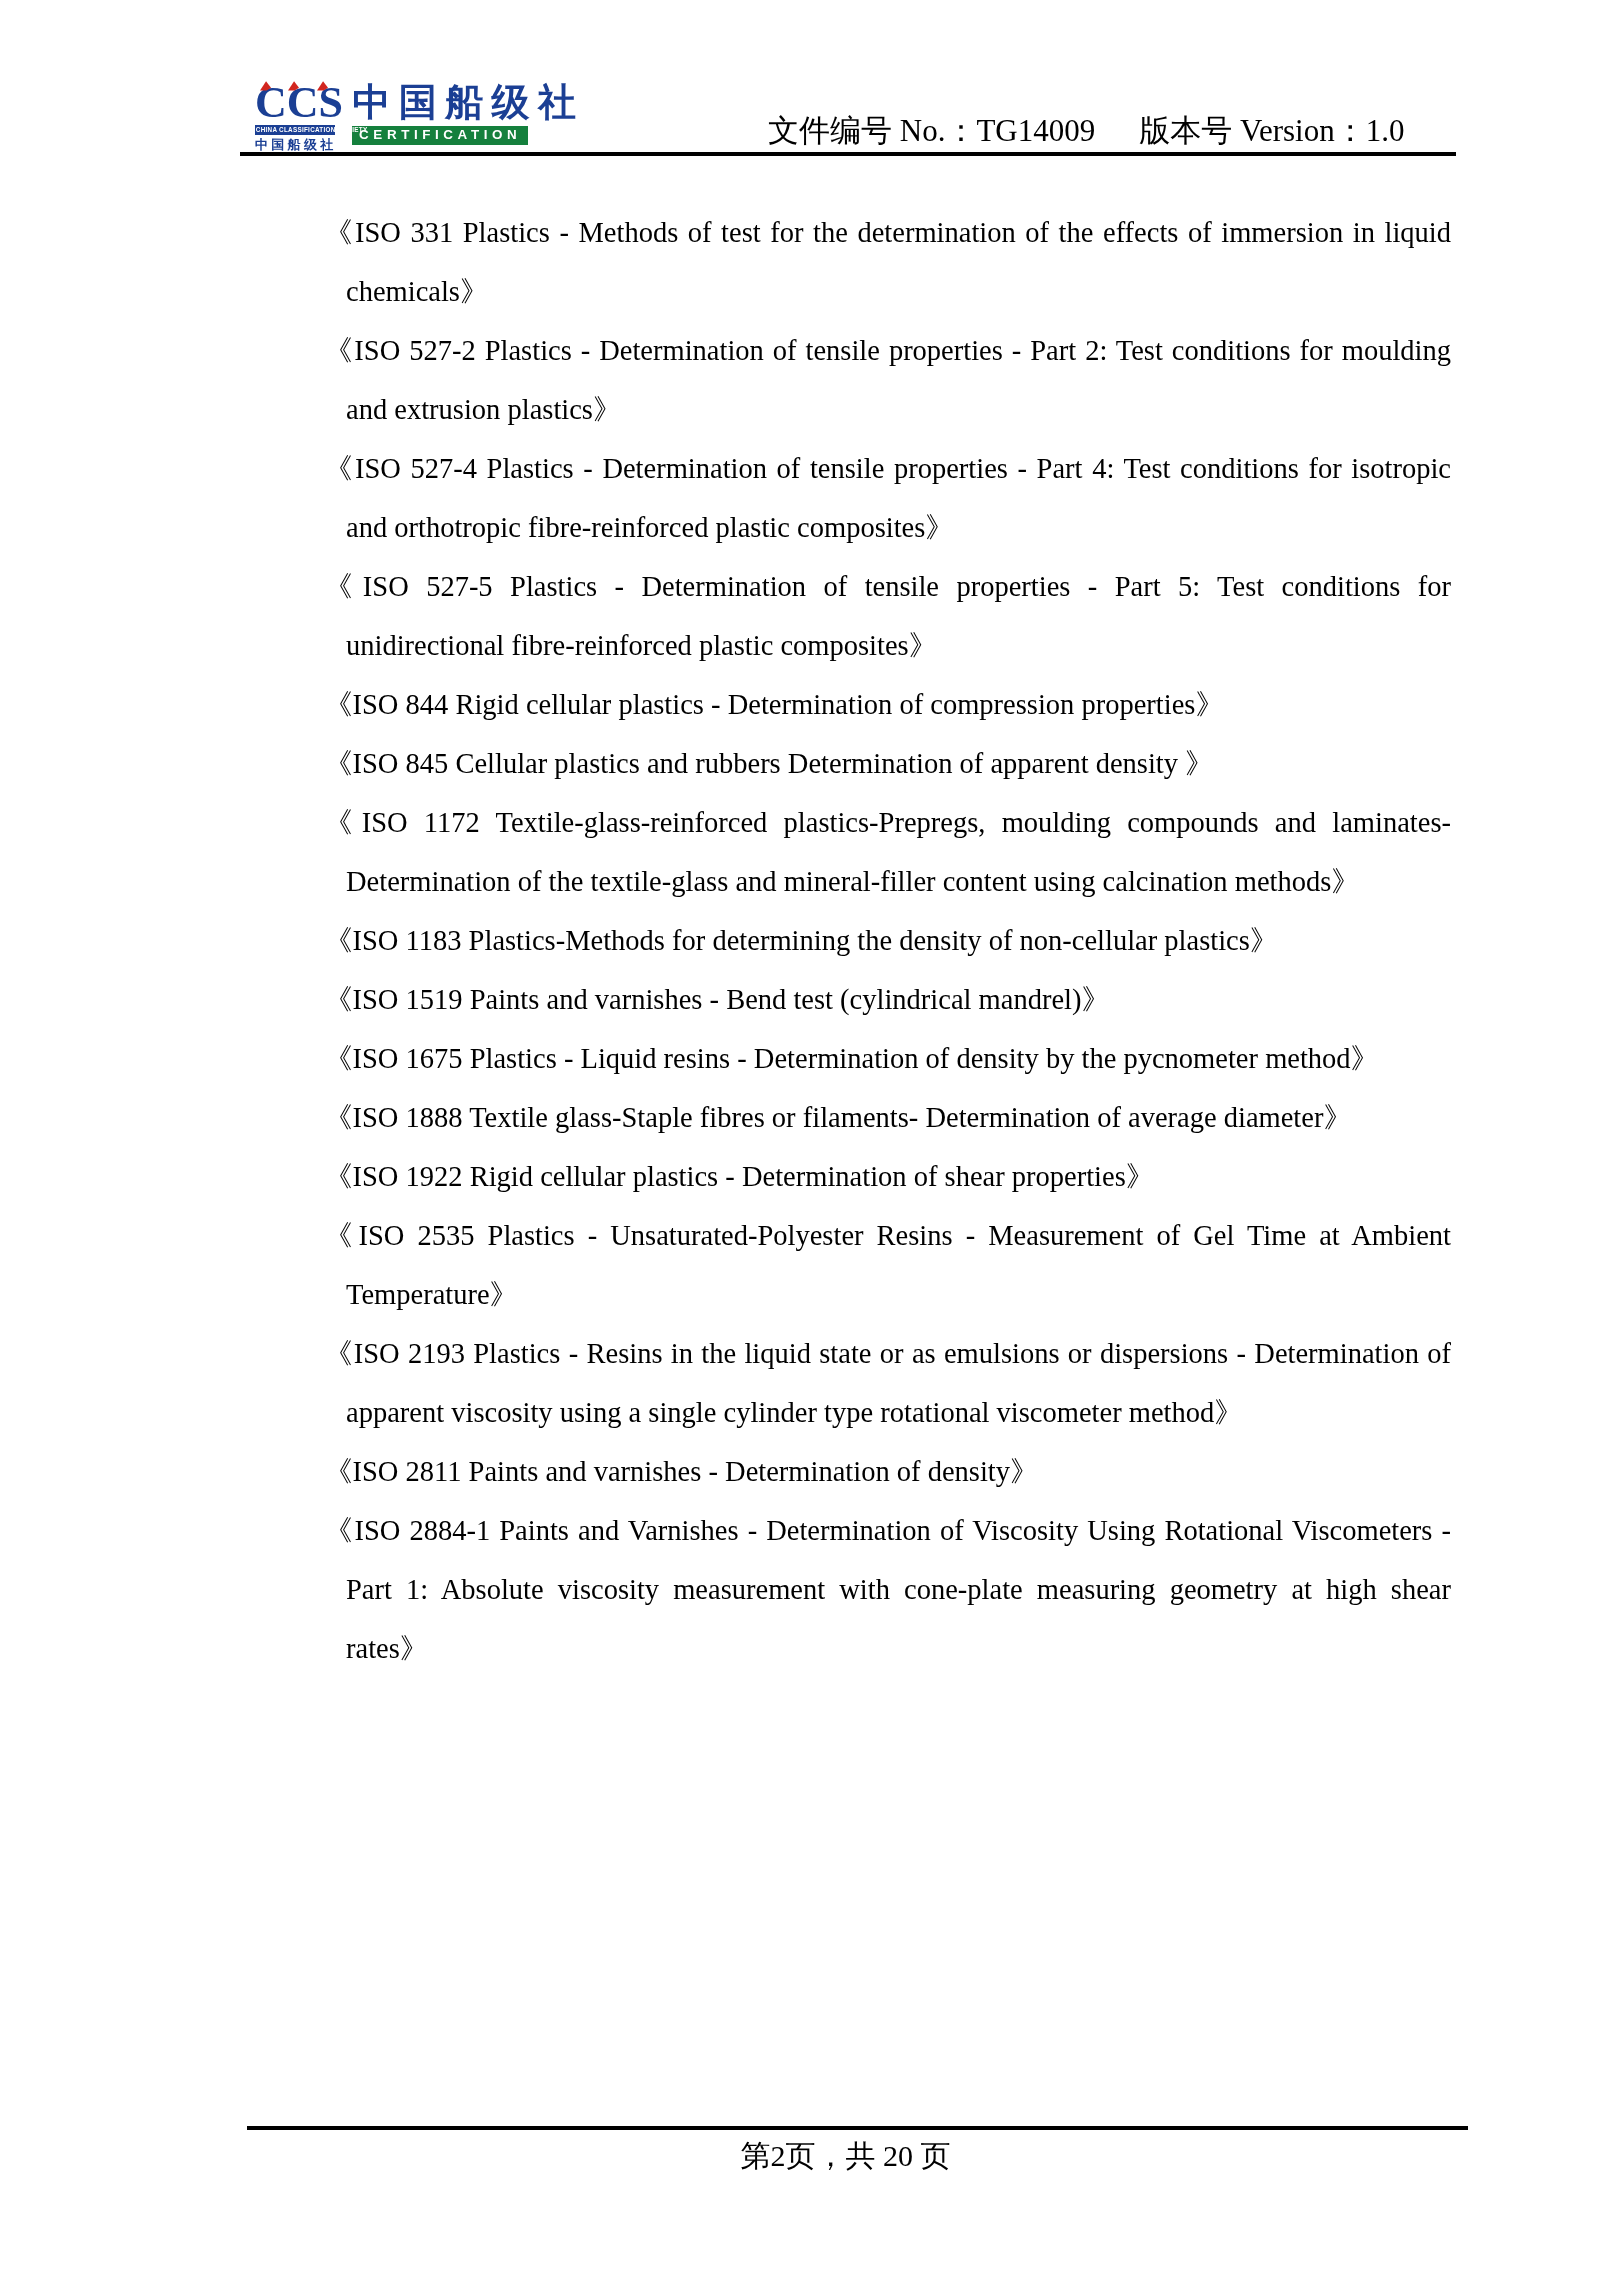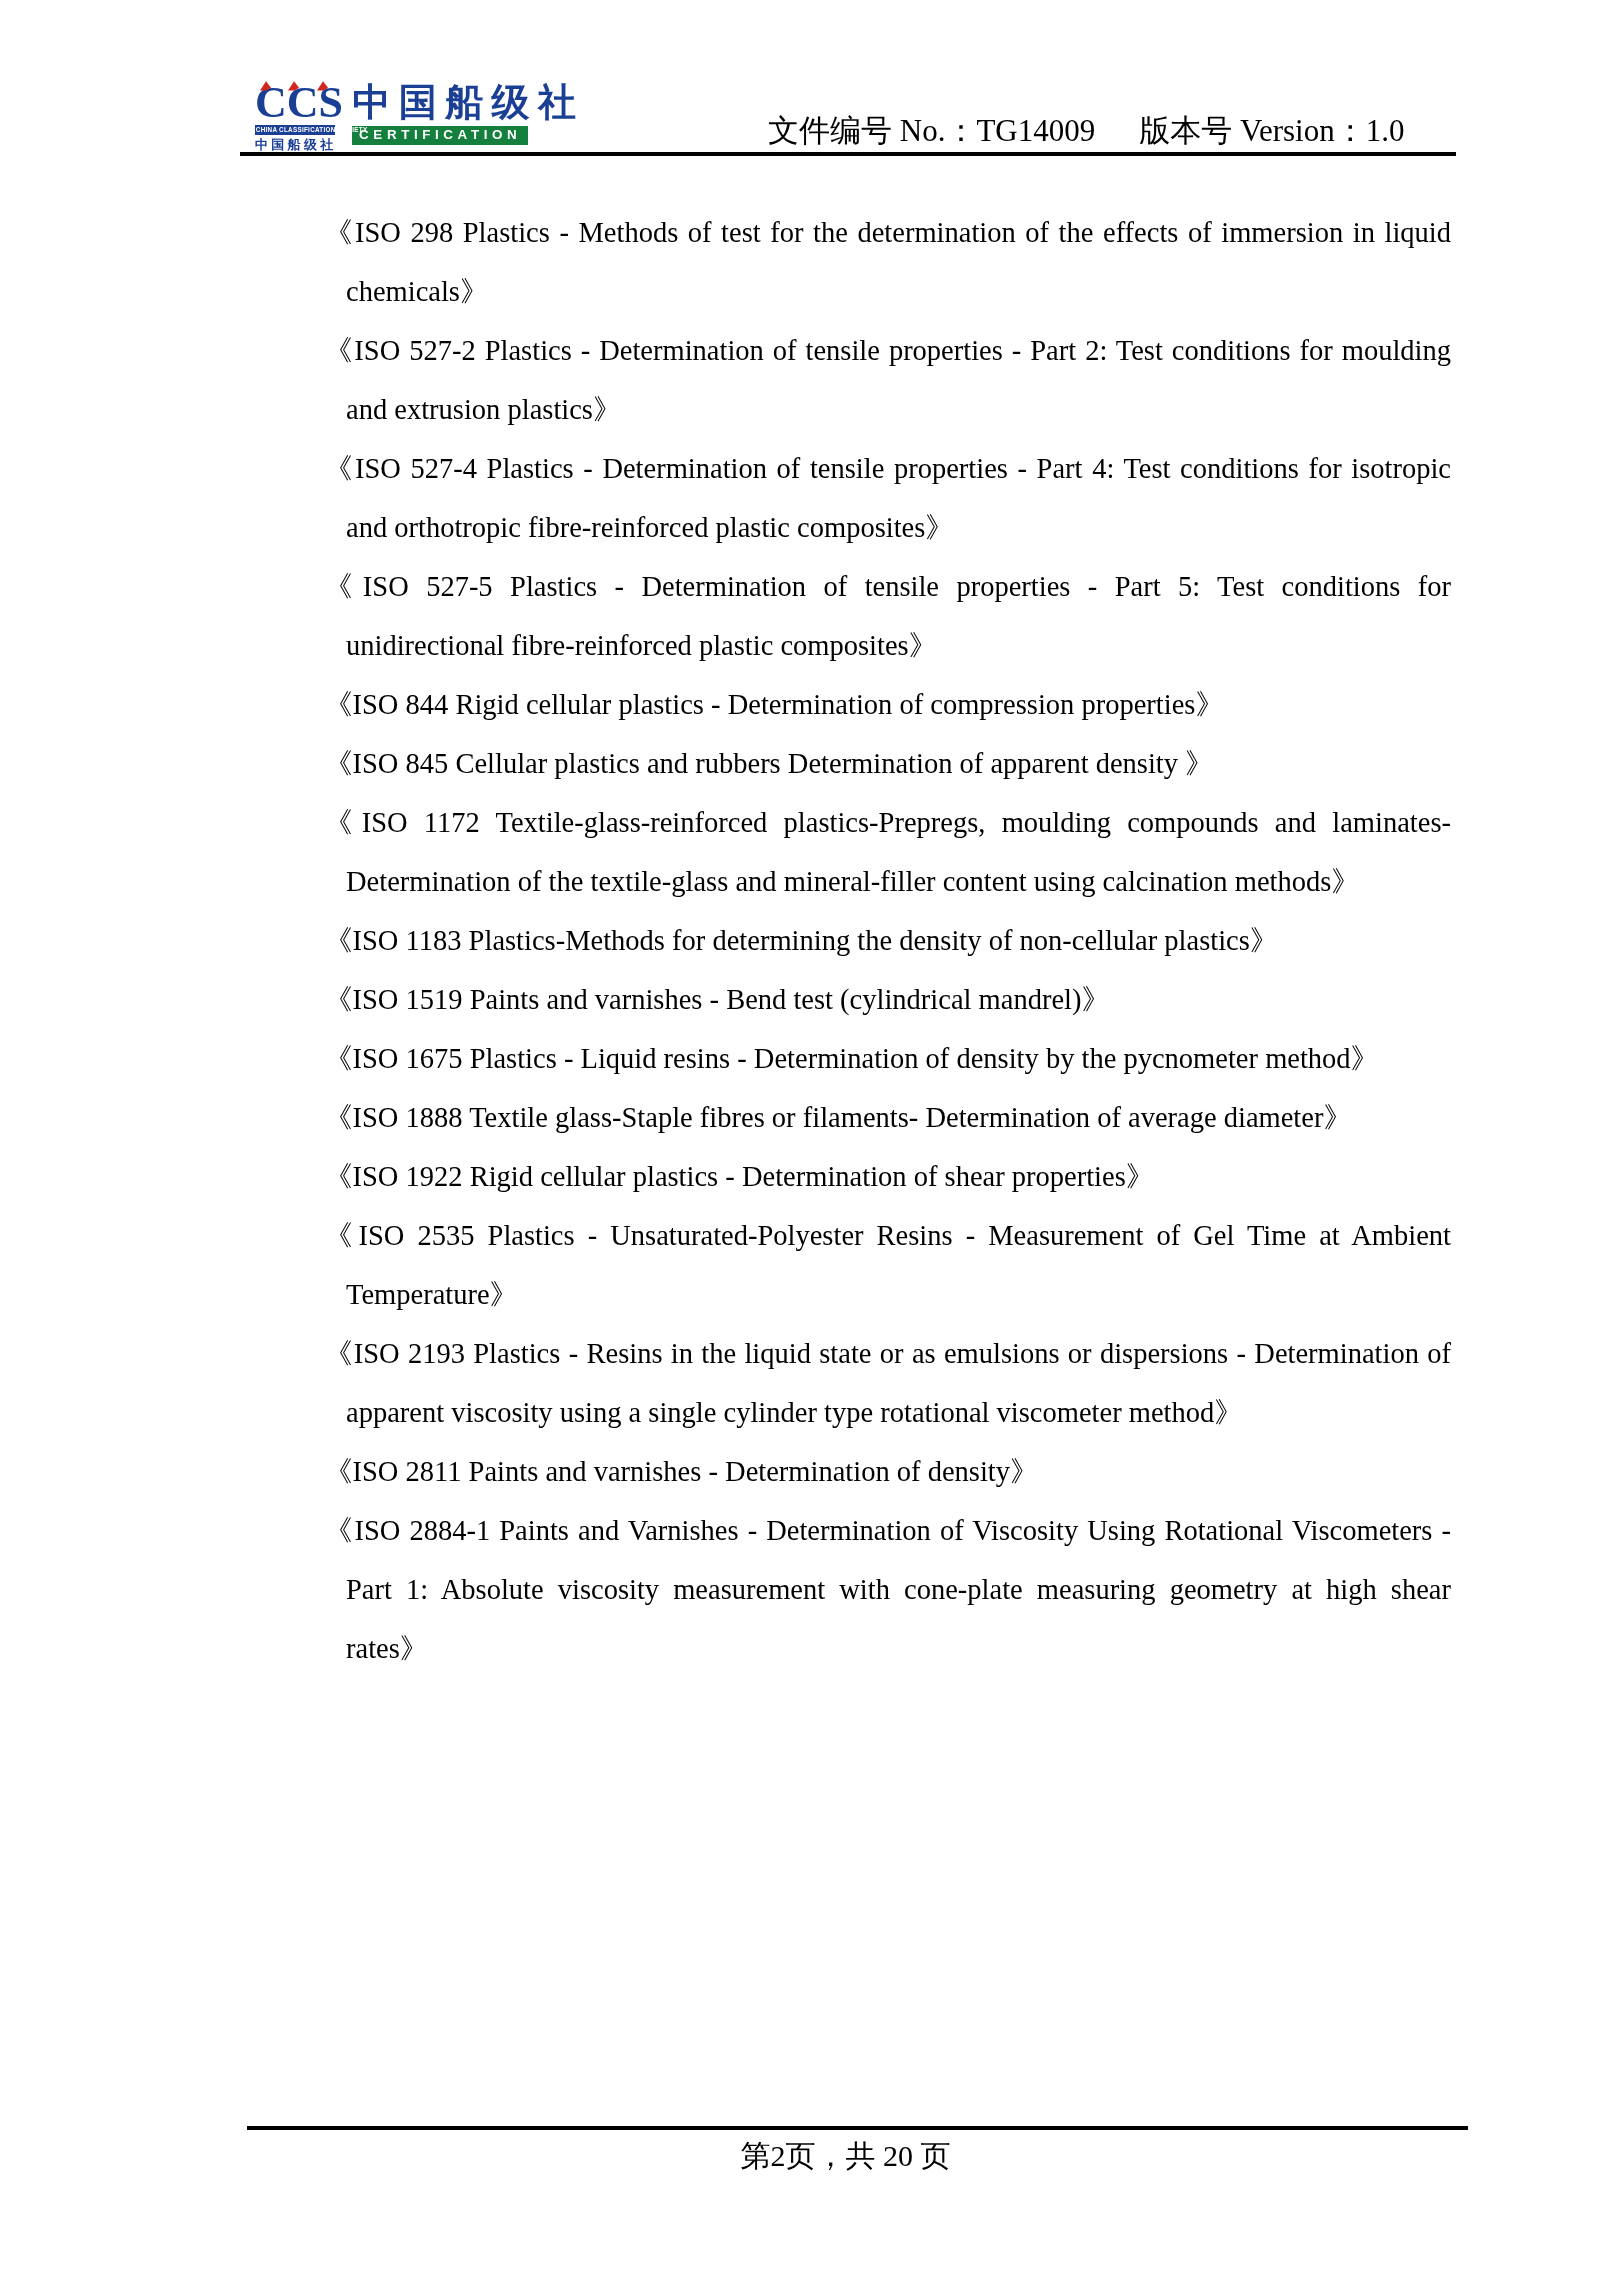--- a/index.html
+++ b/index.html
@@ -170,21 +170,21 @@
     </div>
   </div>
 
   <div class="doc-meta">
     <span>文件编号 No.：</span><span>TG14009</span><span class="gap"></span><span>版本号 Version：</span><span>1.0</span>
   </div>
 
   <div class="header-rule"></div>
 
   <div class="standards">
-    <p>《ISO 298 Plastics - Methods of test for the determination of the effects of immersion in liquid chemicals》</p>
+    <p>《ISO 331 Plastics - Methods of test for the determination of the effects of immersion in liquid chemicals》</p>
     <p>《ISO 527-2 Plastics - Determination of tensile properties - Part 2: Test conditions for moulding and extrusion plastics》</p>
     <p>《ISO 527-4 Plastics - Determination of tensile properties - Part 4: Test conditions for isotropic and orthotropic fibre-reinforced plastic composites》</p>
     <p>《ISO 527-5 Plastics - Determination of tensile properties - Part 5: Test conditions for unidirectional fibre-reinforced plastic composites》</p>
     <p>《ISO 844 Rigid cellular plastics - Determination of compression properties》</p>
     <p>《ISO 845 Cellular plastics and rubbers Determination of apparent density 》</p>
     <p>《ISO 1172 Textile-glass-reinforced plastics-Prepregs, moulding compounds and laminates- Determination of the textile-glass and mineral-filler content using calcination methods》</p>
     <p>《ISO 1183 Plastics-Methods for determining the density of non-cellular plastics》</p>
     <p>《ISO 1519 Paints and varnishes - Bend test (cylindrical mandrel)》</p>
     <p>《ISO 1675 Plastics - Liquid resins - Determination of density by the pycnometer method》</p>
     <p>《ISO 1888 Textile glass-Staple fibres or filaments- Determination of average diameter》</p>

